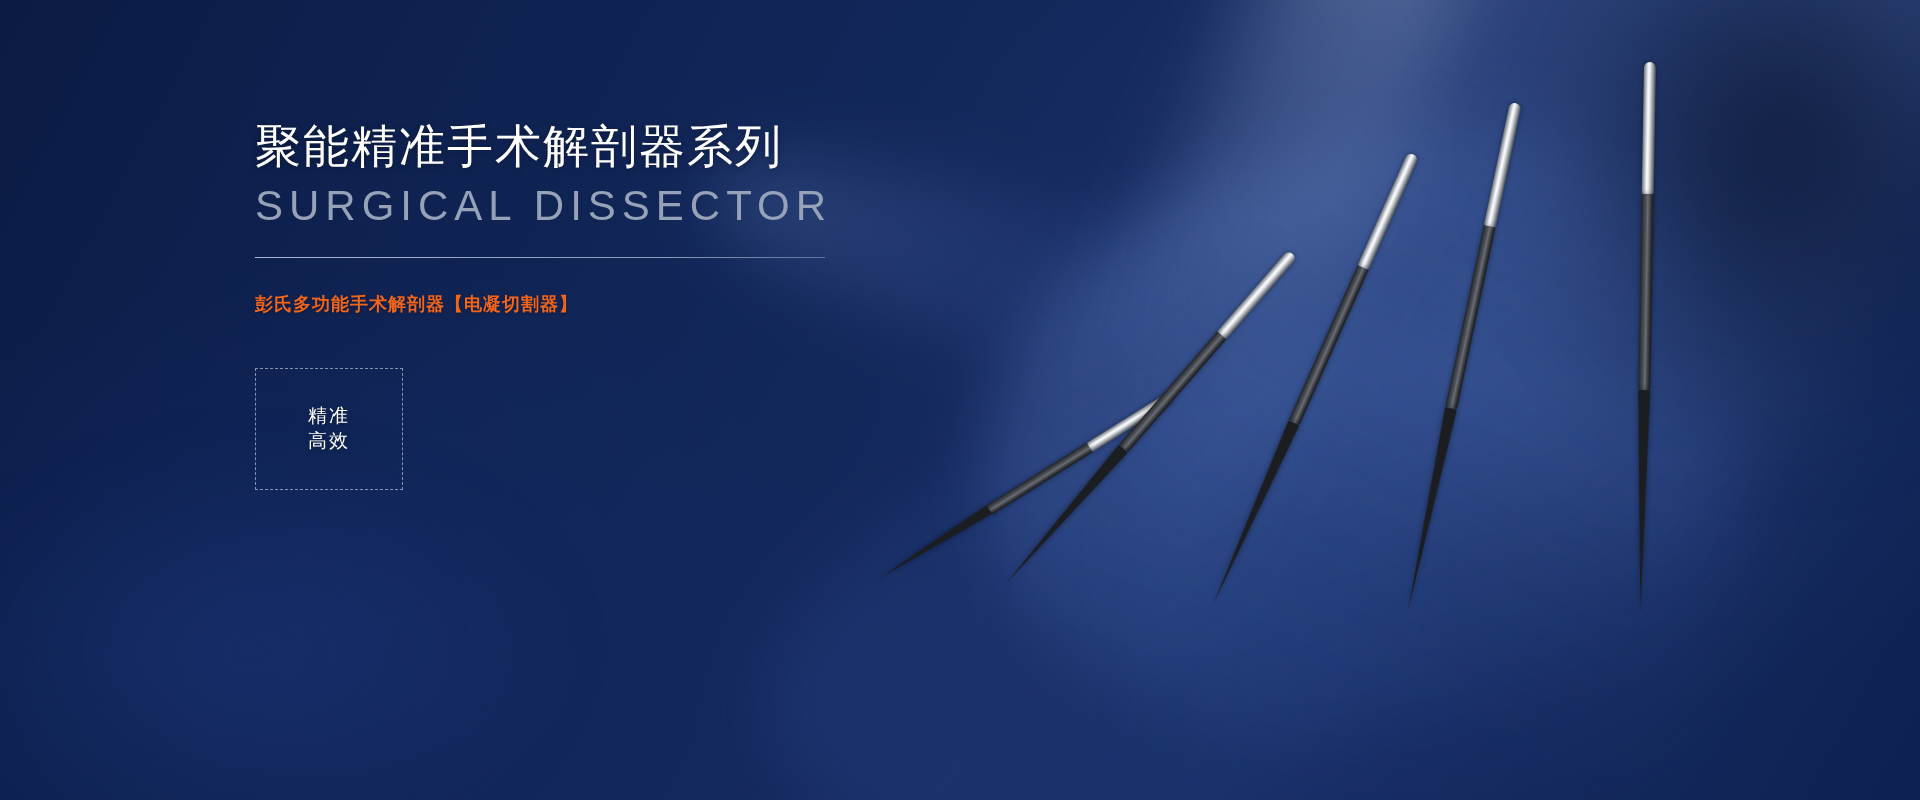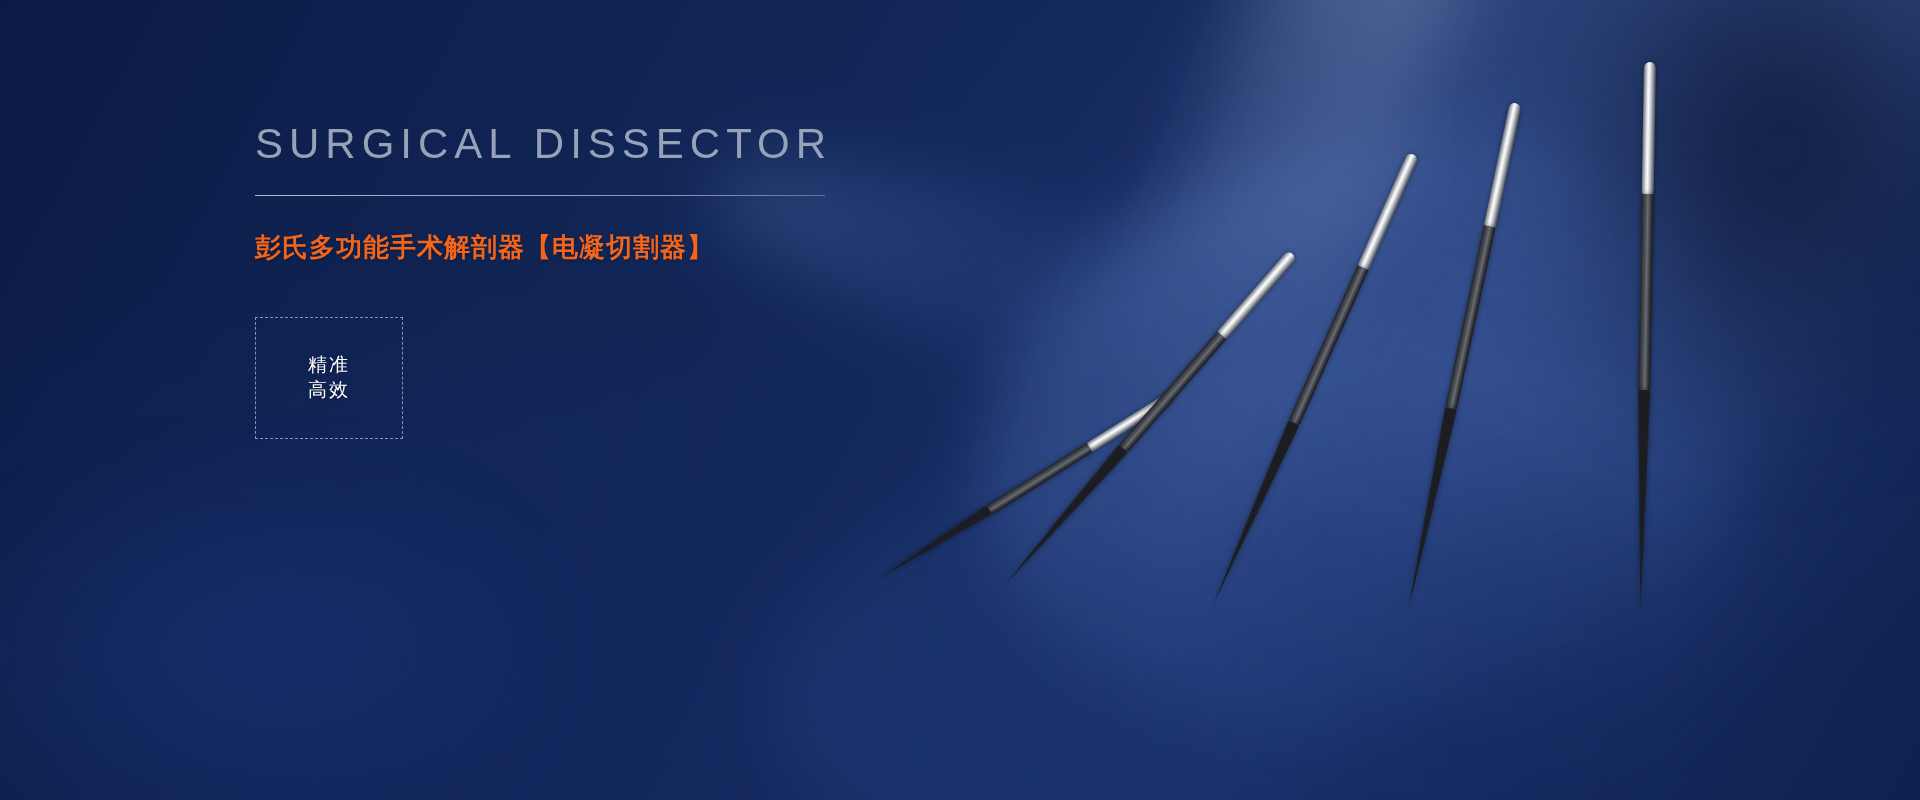--- a/index.html
+++ b/index.html
@@ -79,35 +79,36 @@
   .title-cn{
     font-size:46px;
     line-height:1.22;
     color:#ffffff;
     letter-spacing:2px;
     font-weight:400;
     text-shadow:0 1px 6px rgba(0,0,0,0.35);
     white-space:nowrap;
   }
   .title-en{
+    margin-top:6px;
     font-size:42px;
     line-height:1.25;
     color:#96a2b8;
     letter-spacing:6px;
     font-weight:300;
     white-space:nowrap;
   }
   .divider{
     margin-top:24px;
     width:570px; height:1px;
     background:linear-gradient(90deg, rgba(200,210,228,0.85) 0%, rgba(190,202,224,0.70) 72%, rgba(170,186,214,0.45) 100%);
   }
   .subtitle-cn{
     margin-top:34px;
-    font-size:26px;
+    font-size:18px;
     letter-spacing:1px;
     color:#f2651b;
     font-weight:700;
     white-space:nowrap;
     text-shadow:0 1px 3px rgba(0,0,0,0.30);
   }
 
   
   .features{
     margin-top:52px;
@@ -206,20 +207,21 @@
     <div class="tool" style="left:464px; top:22px; transform:rotate(1deg);">
       <div class="grip" style="width:12px; height:132px;"></div>
       <div class="shaft" style="top:132px; width:12px; height:196px; border-radius:0 0 3px 3px;"></div>
       <div class="tip" style="top:328px; border-width:224px 6px 0 6px;"></div>
     </div>
 
   </div>
 
   <div class="content">
 
+    <div class="title-cn">聚能精准手术解剖器系列</div>
 
     <div class="title-en">SURGICAL DISSECTOR</div>
 
     <div class="divider"></div>
 
     <div class="subtitle-cn">彭氏多功能手术解剖器【电凝切割器】</div>
 
     <div class="features">
 
       <div class="feature dim">

